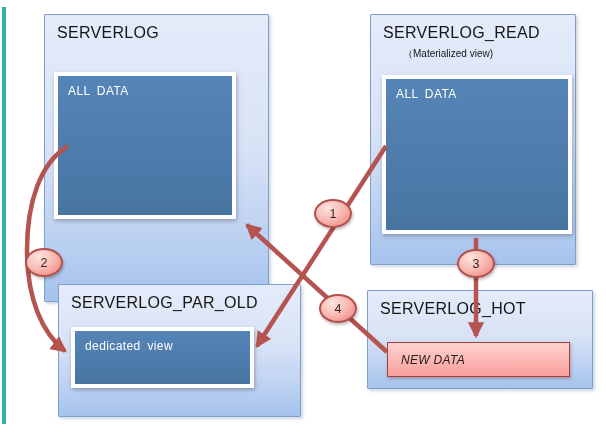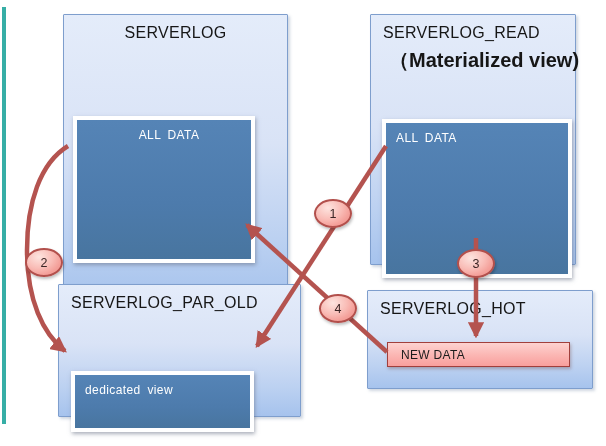--- a/index.html
+++ b/index.html
@@ -26,37 +26,36 @@
     margin:0;
     padding:9px 12px 0 12px;
     font-size:16px;
     font-weight:400;
     color:#161616;
     letter-spacing:0.3px;
     white-space:nowrap;
   }
   .box-subtitle{
     margin:0;
-    padding:5px 0 0 18px;
-    font-size:20px;
-    font-weight:700;
+    padding:5px 0 0 32px;
+    font-size:10px;
+    font-weight:400;
     color:#161616;
     white-space:nowrap;
   }
   .inner-panel{
     position:absolute;
     box-sizing:border-box;
     border:4px solid #ffffff;
     background:linear-gradient(180deg,#5584b6 0%,#4d7bac 60%,#48759f 100%);
     box-shadow:1px 2px 4px rgba(100,110,130,0.55);
     color:#ffffff;
     font-size:12px;
     letter-spacing:0.4px;
     word-spacing:3px;
-    margin-top:44px;
   }
   .inner-panel .line{display:block;padding:0 0 0 10px;}
   .inner-panel .line:first-child{padding-top:8px;}
   .new-data{
     position:absolute;
     box-sizing:border-box;
     border:1.5px solid #a03f3c;
     background:linear-gradient(180deg,#fdd2d0 0%,#fbb5b2 55%,#f89f9d 100%);
     box-shadow:1px 2px 3px rgba(120,80,80,0.4);
     color:#1c1c1c;
@@ -83,21 +82,21 @@
     z-index:6;
   }
 </style>
 </head>
 <body>
 
 <div class="canvas">
 
   <div class="accent-stripe"></div>
 
-  <section class="box" style="left:63px;top:14px;width:225px;height:288px;text-align:center;">
+  <section class="box" style="left:44px;top:14px;width:225px;height:288px;">
     <h2 class="box-title">SERVERLOG</h2>
     <div class="inner-panel" style="left:9px;top:57px;width:182px;height:147px;">
       <span class="line">ALL DATA</span>
     </div>
   </section>
 
   <section class="box" style="left:370px;top:14px;width:206px;height:251px;">
     <h2 class="box-title">SERVERLOG_READ</h2>
     <p class="box-subtitle">（Materialized view)</p>
     <div class="inner-panel" style="left:11px;top:60px;width:190px;height:159px;">
@@ -107,21 +106,21 @@
 
   <section class="box" style="left:58px;top:284px;width:243px;height:133px;">
     <h2 class="box-title">SERVERLOG_PAR_OLD</h2>
     <div class="inner-panel" style="left:12px;top:42px;width:183px;height:61px;">
       <span class="line">dedicated view</span>
     </div>
   </section>
 
   <section class="box" style="left:367px;top:290px;width:226px;height:99px;">
     <h2 class="box-title">SERVERLOG_HOT</h2>
-    <div class="new-data" style="left:19px;top:51px;width:183px;height:25px;">
+    <div class="new-data" style="left:19px;top:51px;width:183px;height:35px;font-style:italic;">
       <span>NEW DATA</span>
     </div>
   </section>
 
   <svg class="arrows" viewBox="0 0 606 446">
     <defs>
       <marker id="ah" viewBox="0 0 10 10" refX="8.5" refY="5" markerWidth="3.6" markerHeight="3.6" orient="auto">
         <path d="M0,0 L10,5 L0,10 Z" fill="#b4534f"></path>
       </marker>
     </defs>

